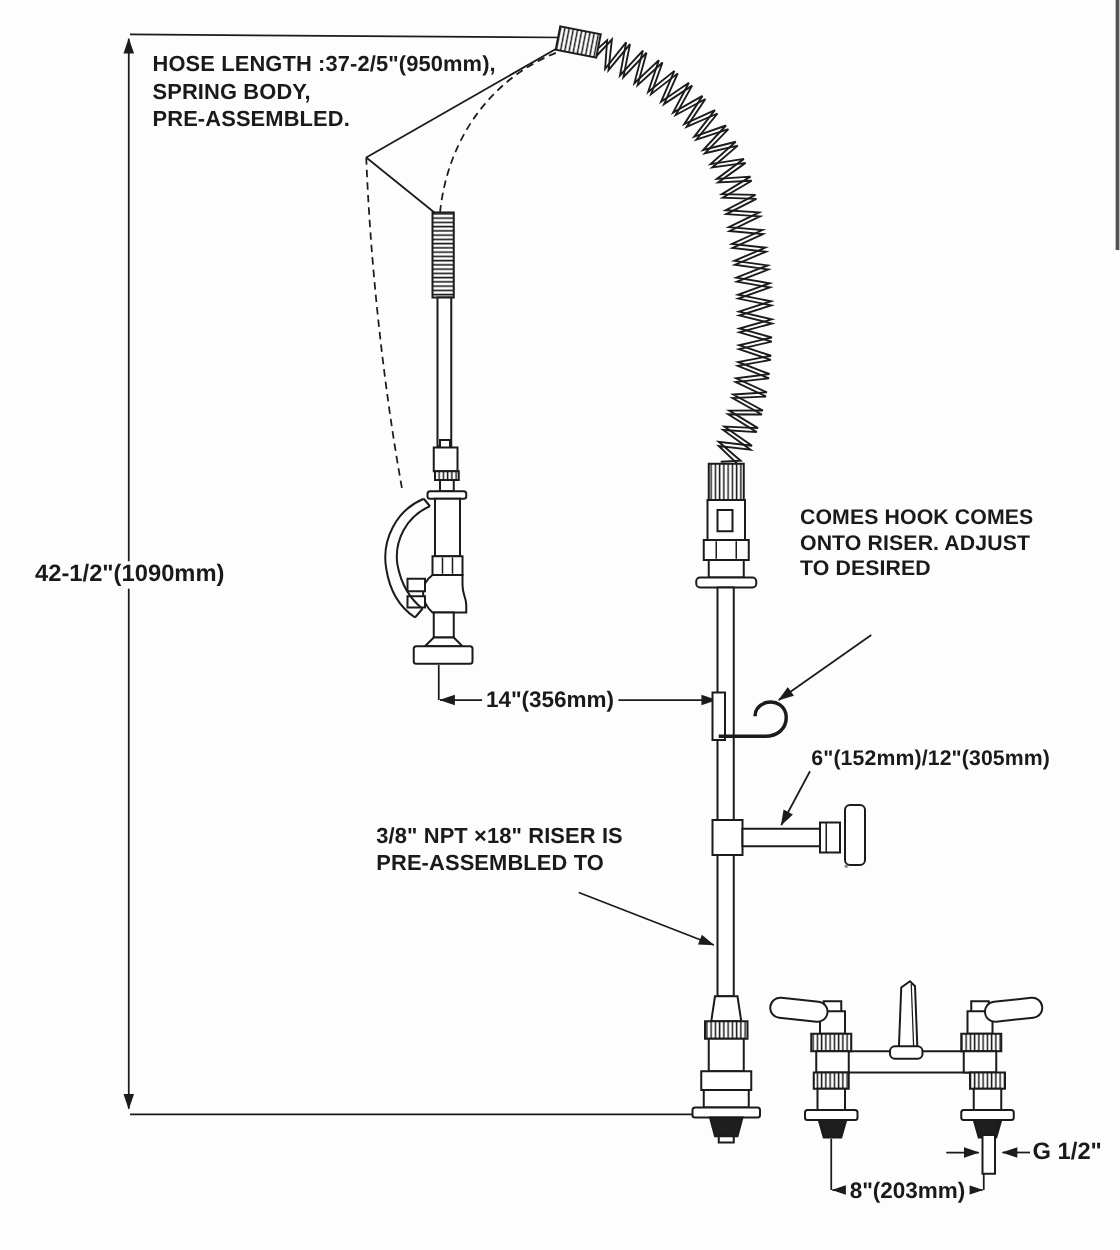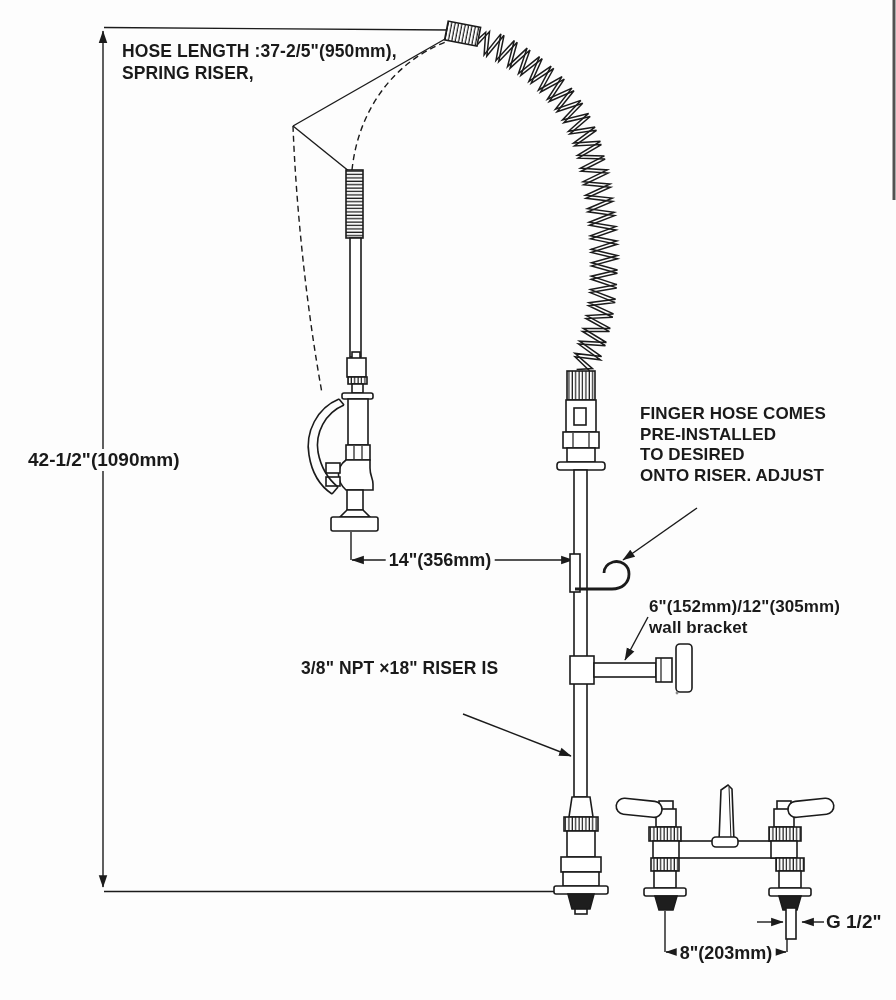--- a/index.html
+++ b/index.html
@@ -169,37 +169,37 @@
       <rect x="786" y="908" width="10" height="31"></rect>
     </g>
   </g>
 
   <line x1="894" y1="0" x2="894" y2="200" stroke="#525252" stroke-width="3"></line>
   <circle cx="677" cy="693" r="1.4" fill="#8a8a8a"></circle>
 </svg>
 
 <div class="note" id="note-hose" style="left:122px;top:40px;">
   <div>HOSE LENGTH :37-2/5"(950mm),</div>
-  <div>SPRING RISER,</div>
+  <div>SPRING BODY,</div>
+  <div>PRE-ASSEMBLED.</div>
 </div>
 
 <div class="note" id="note-finger" style="left:640px;top:404px;">
-  <div>FINGER HOSE COMES</div>
-  <div>PRE-INSTALLED</div>
+  <div>COMES HOOK COMES</div>
+  <div>ONTO RISER. ADJUST</div>
   <div>TO DESIRED</div>
-  <div>ONTO RISER. ADJUST</div>
 </div>
 
 <div class="note" id="note-bracket" style="left:649px;top:596px;">
   <div>6"(152mm)/12"(305mm)</div>
-  <div>wall bracket</div>
 </div>
 
 <div class="note" id="note-riser" style="left:301px;top:657px;">
   <div>3/8" NPT ×18" RISER IS</div>
+  <div>PRE-ASSEMBLED TO</div>
 </div>
 
 <div class="plain-label" style="left:26px;top:449px;background:#fdfdfd;padding:0 2px;">42-1/2"(1090mm)</div>
 
 <div class="dim-label" style="left:440px;top:560px;">14"(356mm)</div>
 
 <div class="dim-label" style="left:726px;top:953px;">8"(203mm)</div>
 
 <div class="plain-label" style="left:826px;top:911px;">G 1/2"</div>
 

